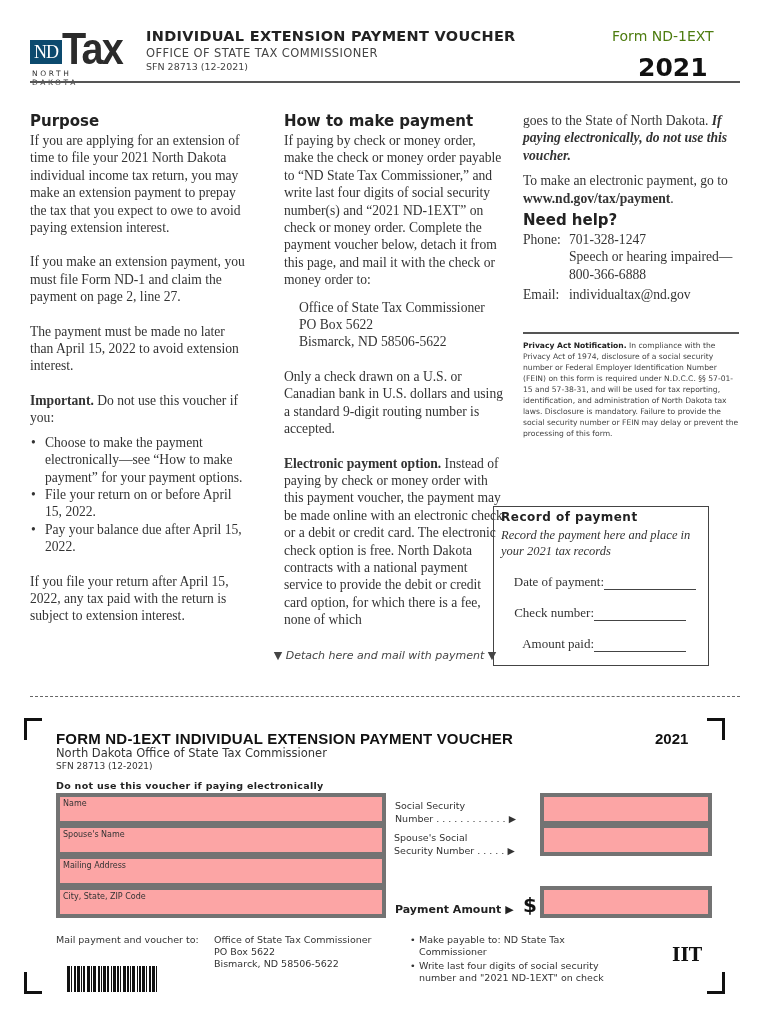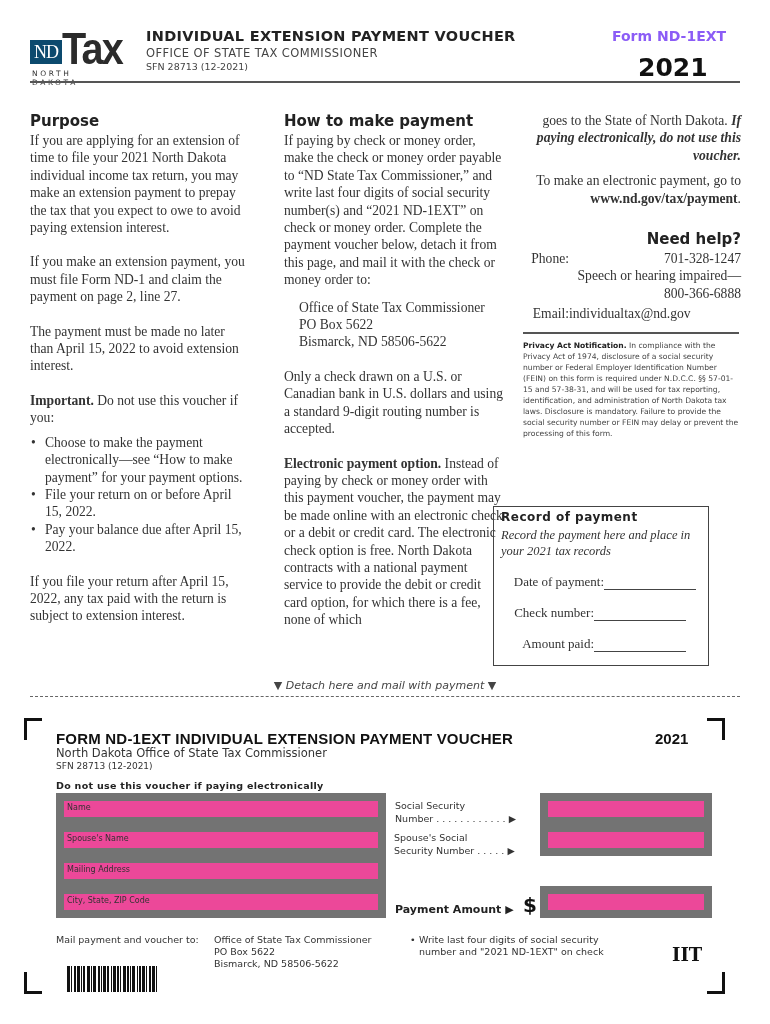--- a/index.html
+++ b/index.html
@@ -10,64 +10,64 @@
   
   .logo { left: 30px; top: 30px; width: 92px; height: 50px; }
   .logo-nd { position:absolute; left:0; top:10px; width:32px; height:24px; background:#0c4a6e; color:#fff;
     font-family:"Liberation Serif", serif; font-size:18px; line-height:24px; text-align:center; letter-spacing:-1px; }
   .logo-tax { position:absolute; left:32px; top:0; font-family:"Liberation Sans", sans-serif; font-weight:bold;
     font-size:44px; line-height:38px; color:#2b2b2b; letter-spacing:-2px; transform:scaleX(0.9); transform-origin:left; }
   .logo-state { position:absolute; left:2px; top:39px; font-family:"DejaVu Sans", sans-serif; font-size:7.5px; letter-spacing:2.6px; color:#333; }
   .hdr-title { left: 146px; top: 28px; font-family:"DejaVu Sans", sans-serif; font-weight:bold; font-size:14.5px; color:#222; letter-spacing:0.3px; }
   .hdr-sub { left: 146px; top: 46px; font-family:"DejaVu Sans", sans-serif; font-size:11.5px; color:#444; letter-spacing:0.4px; }
   .hdr-sfn { left: 146px; top: 61px; font-family:"DejaVu Sans", sans-serif; font-size:9.5px; color:#444; }
-  .hdr-form { left: 612px; top: 28px; font-family:"DejaVu Sans", sans-serif; font-weight:bold; font-size:14px; color:#8b5cf6; }
+  .hdr-form { left: 612px; top: 28px; font-family:"DejaVu Sans", sans-serif; font-weight:normal; font-size:14px; color:#4d7c0f; }
   .hdr-year { left: 638px; top: 53px; font-family:"DejaVu Sans", sans-serif; font-weight:bold; font-size:25px; color:#111; }
   .hdr-rule { left: 30px; top: 81px; width: 710px; height: 2px; background:#555; }
 
   
   .col { font-family:"Liberation Serif", serif; font-size:13.6px; line-height:17.4px; color:#333; }
   .col h2 { font-family:"DejaVu Sans", sans-serif; font-size:15px; font-weight:bold; color:#222; line-height:19px; margin-bottom:1px; }
   .col p { margin-bottom:17px; }
   .col1 { left: 30px; top: 112px; width: 220px; }
   .col2 { left: 276px; top: 112px; width: 222px; margin-left: 8px; }
-  .col3 { left: 523px; top: 112px; width: 218px; text-align: right; }
+  .col3 { left: 523px; top: 112px; width: 218px; }
   .bul { list-style:none; margin-bottom:17px; margin-top:-10px; }
   .bul li { position:relative; padding-left:15px; }
   .bul li::before { content:"•"; position:absolute; left:1px; }
   .addr { padding-left:15px; margin-bottom:17px; margin-top:-7px; }
   .help-row { display:flex; }
   .help-lbl { width:46px; flex:none; }
   .privacy { left: 523px; top: 332px; width: 216px; border-top:2px solid #555; padding-top:6px;
     font-family:"DejaVu Sans", sans-serif; font-size:7.6px; line-height:11px; color:#444; }
   .privacy b { color:#222; }
 
   .record { left: 493px; top: 506px; width: 216px; height: 160px; border:1.5px solid #444; padding:3px 7px; }
   .record-title { font-family:"DejaVu Sans", sans-serif; font-weight:bold; font-size:12px; color:#222; letter-spacing:0.5px; }
   .record-sub { font-family:"Liberation Serif", serif; font-style:italic; font-size:12.5px; line-height:16px; color:#333; margin-top:3px; }
   .rec-line { font-family:"Liberation Serif", serif; font-size:13px; color:#333; display:flex; justify-content:flex-end; align-items:flex-end; margin-top:15px; padding-right:5px; }
   .rec-line .blank { display:inline-block; border-bottom:1px solid #444; height:12px; }
 
   
-  .detach-text { left: 0; top: 679px; width: 770px; text-align:center; font-family:"DejaVu Sans", sans-serif; font-style:italic; font-size:11px; color:#444; }
+  .detach-text { left: 0; top: 649px; width: 770px; text-align:center; font-family:"DejaVu Sans", sans-serif; font-style:italic; font-size:11px; color:#444; }
   .detach-line { left: 30px; top: 696px; width: 710px; border-top:1.5px dashed #666; }
 
   
   .corner { width: 18px; height: 22px; border-color:#111; border-style:solid; }
   .c-tl { left: 24px; top: 718px; border-width:3px 0 0 3px; }
   .c-tr { left: 707px; top: 718px; border-width:3px 3px 0 0; }
   .c-bl { left: 24px; top: 972px; border-width:0 0 3px 3px; }
   .c-br { left: 707px; top: 972px; border-width:0 3px 3px 0; }
   .v-title { left: 56px; top: 730px; font-family:"Liberation Sans", sans-serif; font-weight:bold; font-size:15px; color:#111; letter-spacing:0.2px; }
   .v-year { left: 655px; top: 730px; font-family:"Liberation Sans", sans-serif; font-weight:bold; font-size:15px; color:#111; }
   .v-office { left: 56px; top: 746px; font-family:"DejaVu Sans", sans-serif; font-size:11.5px; color:#333; }
   .v-sfn { left: 56px; top: 761px; font-family:"DejaVu Sans", sans-serif; font-size:9px; color:#333; }
   .v-due { left: 592px; top: 761px; font-family:"DejaVu Sans", sans-serif; font-weight:bold; font-size:9.5px; color:#222;margin-top:40px; }
   .v-warn { left: 56px; top: 780px; font-family:"DejaVu Sans", sans-serif; font-weight:bold; font-size:9.5px; color:#222; letter-spacing:0.3px; }
-  .field { border:8px solid #737373; background:#ec4899; }
+  .field { border:4px solid #737373; background:#fca5a5; }
   .field-lbl { font-family:"DejaVu Sans", sans-serif; font-size:8px; color:#333; padding:2px 0 0 3px; }
   .f-name { left: 56px; top: 793px; width: 330px; height: 32px; }
   .f-spouse { left: 56px; top: 824px; width: 330px; height: 32px; }
   .f-addr { left: 56px; top: 855px; width: 330px; height: 32px; }
   .f-city { left: 56px; top: 886px; width: 330px; height: 32px; }
   .ssn-lbl { font-family:"DejaVu Sans", sans-serif; font-size:9.5px; line-height:12.5px; color:#333; }
   .l-ssn { left: 395px; top: 800px; }
   .l-sssn { left: 394px; top: 832px; }
   .f-ssn { left: 540px; top: 793px; width: 172px; height: 32px; }
   .f-sssn { left: 540px; top: 824px; width: 172px; height: 32px; }
@@ -120,21 +120,21 @@
     <div>Office of State Tax Commissioner</div>
     <div>PO Box 5622</div>
     <div>Bismarck, ND 58506-5622</div>
   </div>
   <p>Only a check drawn on a U.S. or Canadian bank in U.S. dollars and using a standard 9-digit routing number is accepted.</p>
   <p><b>Electronic payment option.</b><span> Instead of paying by check or money order with this payment voucher, the payment may be made online with an electronic check or a debit or credit card. The electronic check option is free. North Dakota contracts with a national payment service to provide the debit or credit card option, for which there is a fee, none of which</span></p>
 </div>
 
 <div class="abs col col3">
   <p style="margin-bottom:8px"><span>goes to the State of North Dakota. </span><b><i>If paying electronically, do not use this voucher.</i></b></p>
-  <p style="margin-bottom:23px"><span>To make an electronic payment, go to </span><b>www.nd.gov/tax/payment</b><span>.</span></p>
+  <p style="margin-bottom:4px"><span>To make an electronic payment, go to </span><b>www.nd.gov/tax/payment</b><span>.</span></p>
   <h2>Need help?</h2>
   <div class="help-row">
     <span class="help-lbl">Phone:</span>
     <div>
       <div>701-328-1247</div>
       <div>Speech or hearing impaired— 800-366-6888</div>
     </div>
   </div>
   <div class="help-row" style="margin-top:3px">
     <span class="help-lbl">Email:</span>
@@ -207,20 +207,21 @@
 <div class="abs dollar">$</div>
 <div class="abs field f-pay"></div>
 
 <div class="abs mail-lbl">Mail payment and voucher to:</div>
 <div class="abs mail-addr">
   <div>Office of State Tax Commissioner</div>
   <div>PO Box 5622</div>
   <div>Bismarck, ND 58506-5622</div>
 </div>
 <ul class="abs notes">
+  <li>Make payable to: ND State Tax Commissioner</li>
   <li>Write last four digits of social security number and "2021 ND-1EXT" on check</li>
 </ul>
 <div class="abs iit">IIT</div>
 
 <div class="abs barcode">
   <span style="width:3px;margin-right:1px"></span>
     <span style="width:1px;margin-right:2px"></span>
     <span style="width:2px;margin-right:1px"></span>
     <span style="width:3px;margin-right:1px"></span>
     <span style="width:1px;margin-right:1px"></span>

